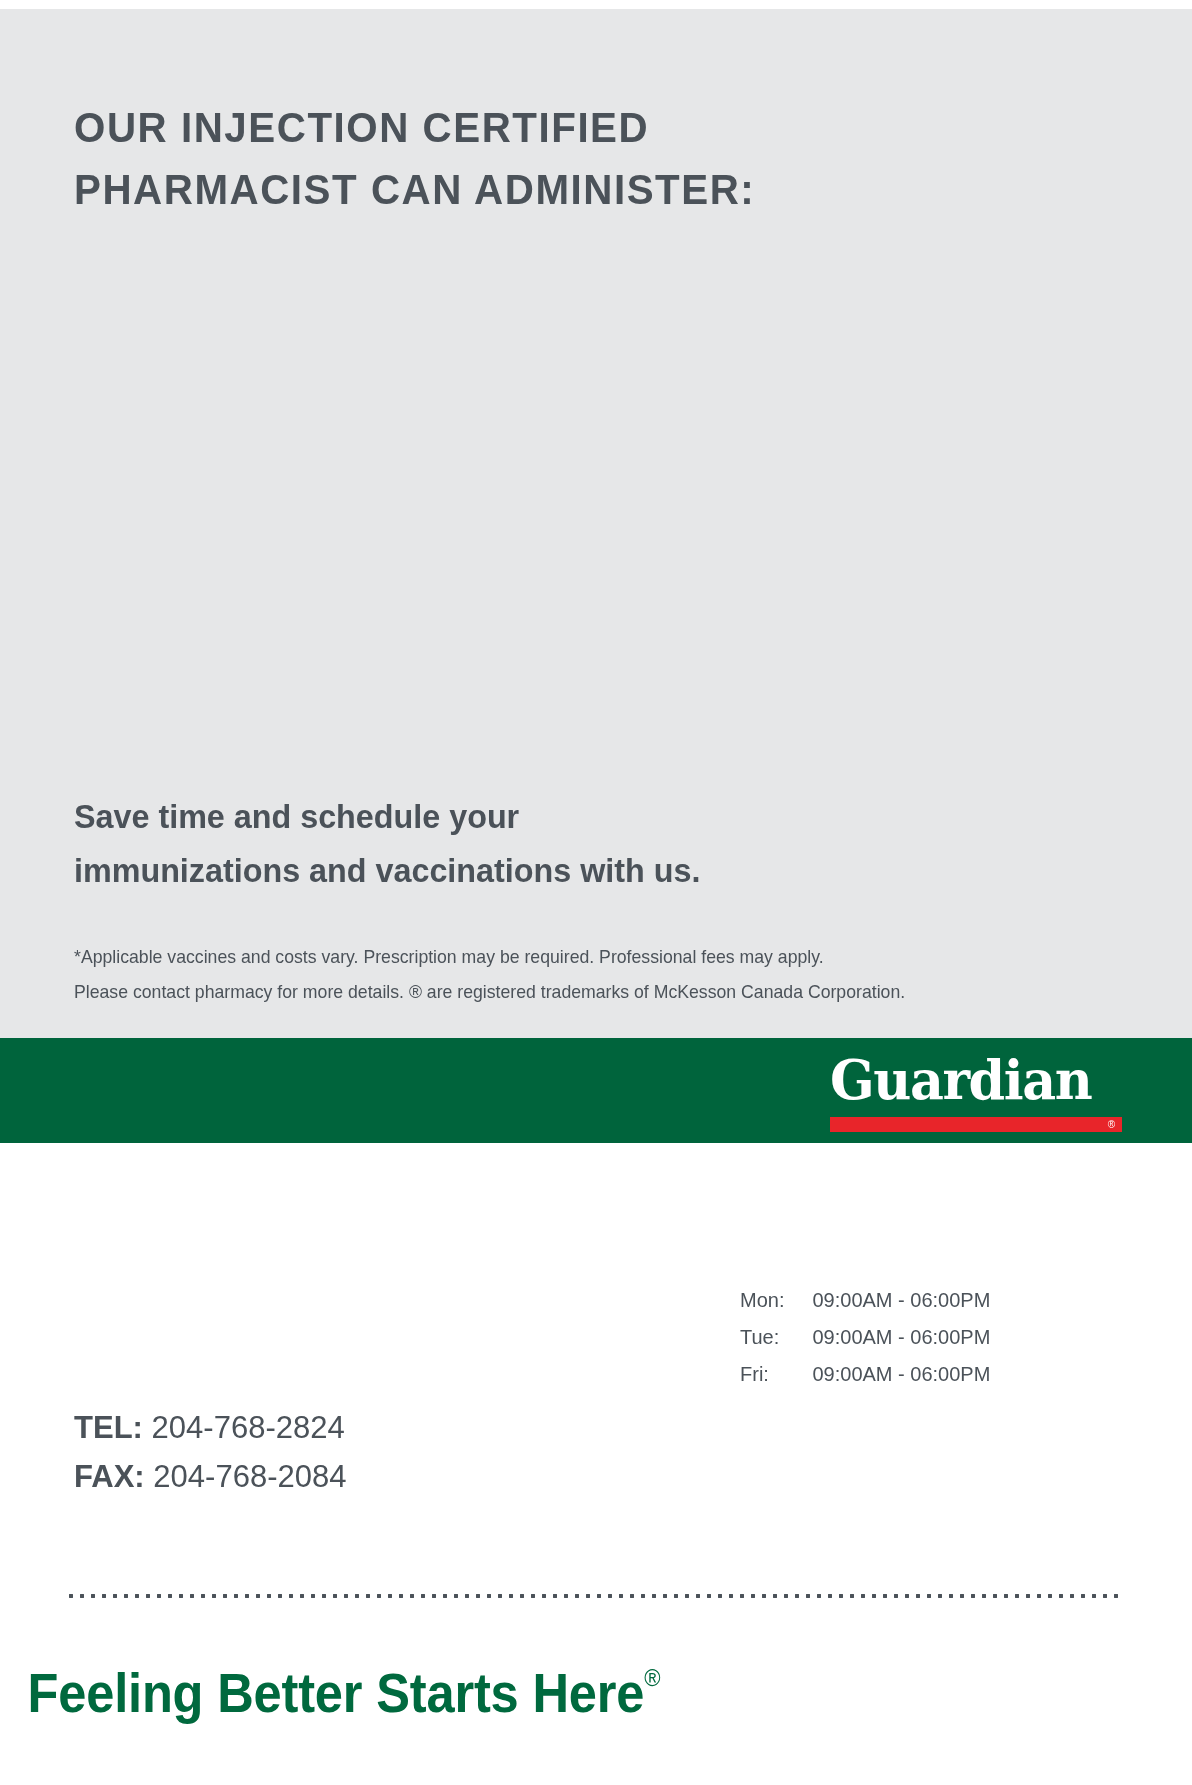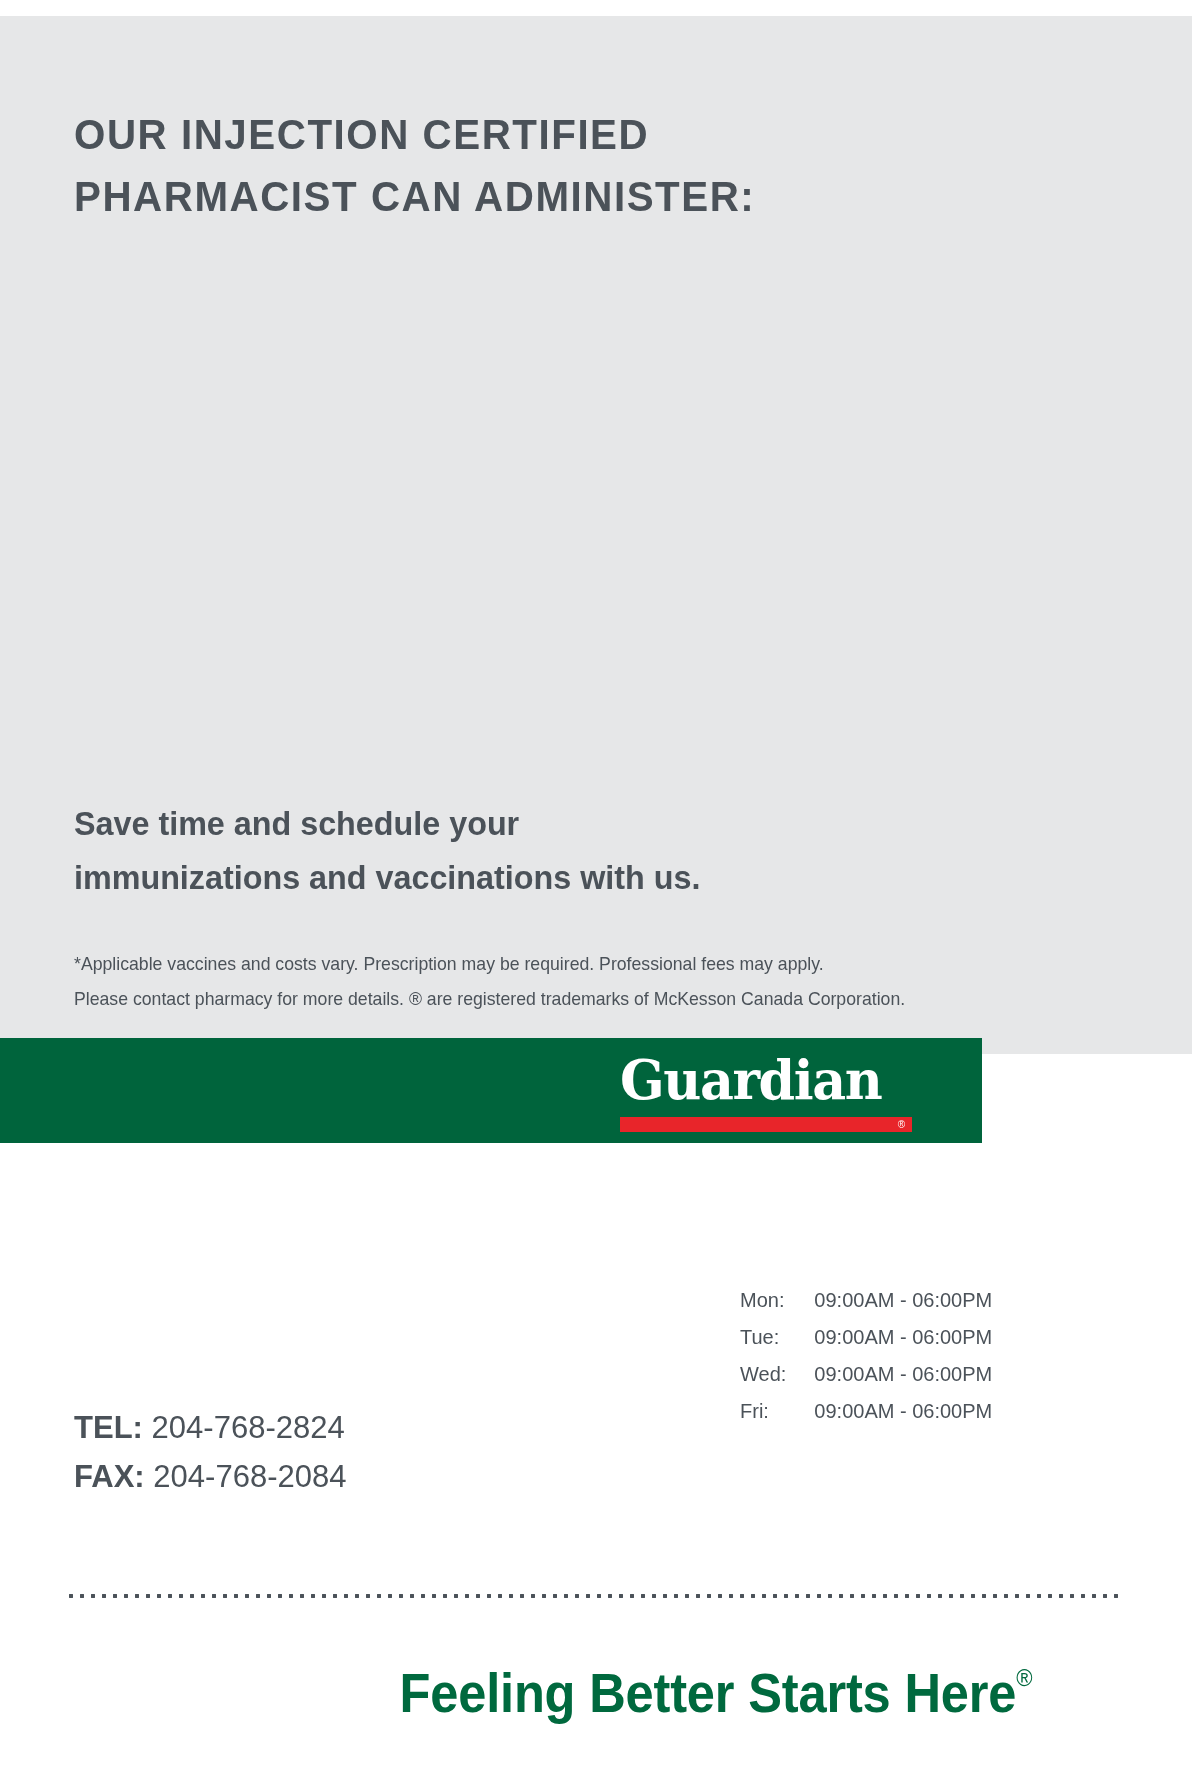--- a/index.html
+++ b/index.html
@@ -19,21 +19,21 @@
     position: relative;
     width: 1192px;
     height: 1785px;
     box-sizing: border-box;
   }
 
   
   .top-panel {
     position: absolute;
     left: 0;
-    top: 16px;
+    top: 9px;
     width: 1192px;
     height: 1038px;
     background: #e6e7e8;
   }
 
   .headline {
     position: absolute;
     left: 74px;
     top: 88px;
     width: 900px;
@@ -80,21 +80,21 @@
     transform-origin: left top;
     white-space: nowrap;
   }
   .disclaimer .dc-line { display: block; }
 
   
   .logo-band {
     position: absolute;
     left: 0;
     top: 1038px;
-    width: 982px;
+    width: 1192px;
     height: 105px;
     background: #00643c;
   }
 
   .logo-wrap {
     position: absolute;
     right: 70px;
     top: 17px;
     width: 292px;
     height: 72px;
@@ -222,21 +222,21 @@
     background-size: 11px 6px;
     background-repeat: repeat-x;
   }
 
   
   .tagline {
     position: absolute;
     left: 0;
     top: 1643px;
     width: 1060px;
-    text-align: right;
+    text-align: left;
     font-family: "Liberation Sans", sans-serif;
     font-weight: bold;
     font-size: 55px;
     line-height: 70px;
     color: #00693e;
     letter-spacing: -0.2px;
   }
   .tagline-inner {
     display: inline-block;
     transform: scaleX(0.92);
@@ -300,24 +300,20 @@
     <tbody>
       <tr>
         <td class="day">Mon:</td>
         <td class="time">09:00AM - 06:00PM</td>
       </tr>
       <tr>
         <td class="day">Tue:</td>
         <td class="time">09:00AM - 06:00PM</td>
       </tr>
       <tr>
-        <td class="day">Wed:</td>
-        <td class="time">09:00AM - 06:00PM</td>
-      </tr>
-      <tr>
         <td class="day">Fri:</td>
         <td class="time">09:00AM - 06:00PM</td>
       </tr>
     </tbody>
   </table>
 
   <div class="dotted-divider"></div>
 
   <div class="tagline">
     <span class="tagline-inner"><span>Feeling Better Starts Here</span><span class="tagline-reg">®</span></span>

